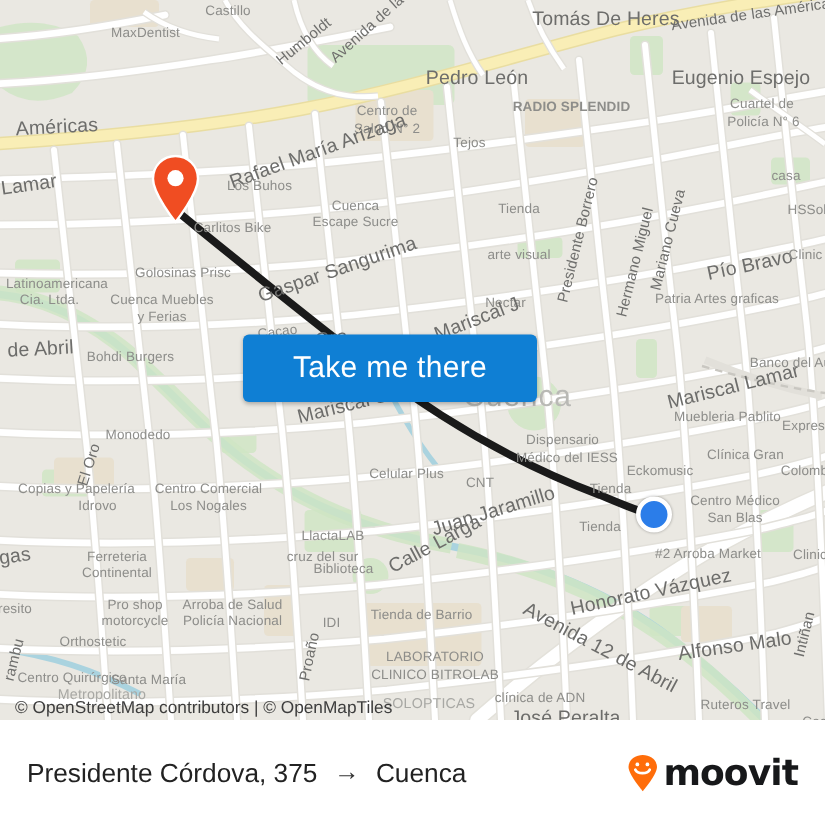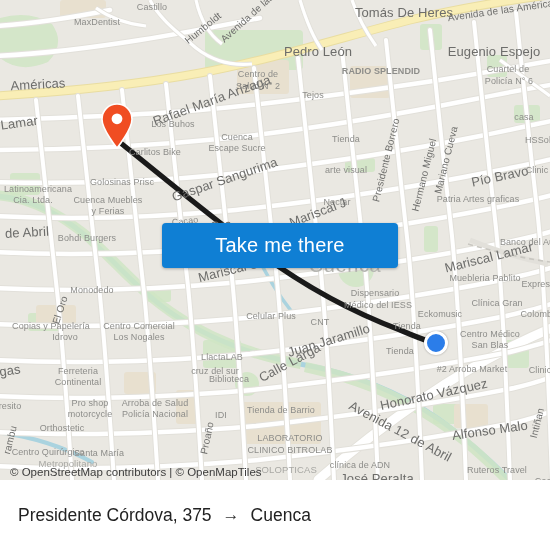--- a/index.html
+++ b/index.html
@@ -69,21 +69,21 @@
     border: 3px solid #ffffff;
     box-sizing: border-box;
     box-shadow: 0 0 2px rgba(0,0,0,0.35);
   }
 
   
   #take-me-there {
     position: absolute;
     left: 162px;
     top: 223px;
-    width: 236px;
+    width: 196px;
     height: 45px;
     background: #0f7fd4;
     color: #ffffff;
     border: none;
     border-radius: 4px;
     font-family: "Liberation Sans", sans-serif;
     font-size: 20px;
     letter-spacing: 0.2px;
     cursor: pointer;
     box-shadow: 0 1px 3px rgba(0,0,0,0.28);
@@ -426,15 +426,24 @@
 
     <div id="attribution">© OpenStreetMap contributors | © OpenMapTiles</div>
   </div>
 
   <div id="footer">
     <div id="footer-title">
       <span>Presidente Córdova, 375</span>
       <span class="arrow">→</span>
       <span>Cuenca</span>
     </div>
+    <div id="brand">
+      <svg width="21" height="25" viewBox="0 0 21 25">
+        <path d="M10.5 24.5 C10.5 24.5 20 13.5 20 8.4 C20 3.8 15.75 0.4 10.5 0.4 C5.25 0.4 1 3.8 1 8.4 C1 13.5 10.5 24.5 10.5 24.5 Z" fill="#ff6d0a"></path>
+        <circle cx="6.9" cy="6.6" r="1.25" fill="#ffffff"></circle>
+        <circle cx="13.6" cy="6.6" r="1.25" fill="#ffffff"></circle>
+        <path d="M5.6 10.2 C7.2 13.2 13.5 13.2 15.1 10.2" stroke="#ffffff" stroke-width="1.9" fill="none" stroke-linecap="round"></path>
+      </svg>
+      <span id="brand-word">moovit</span>
+    </div>
   </div>
 
 </div>
 
 </body></html>

